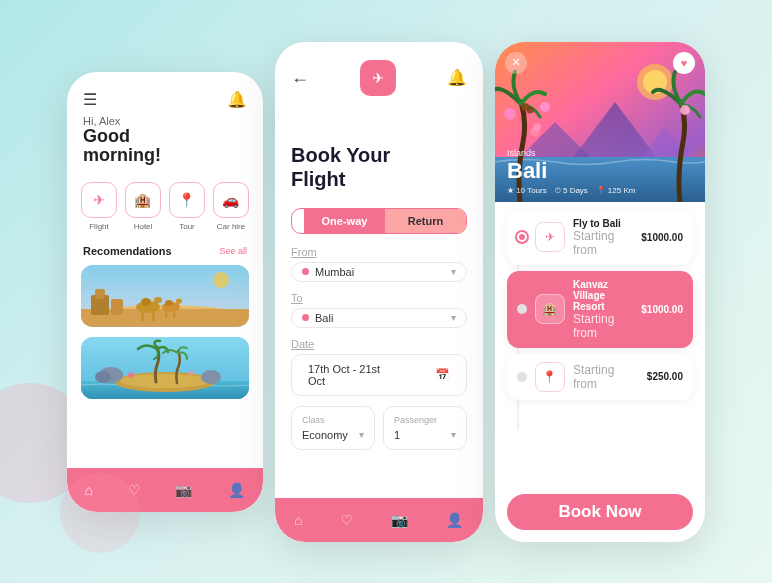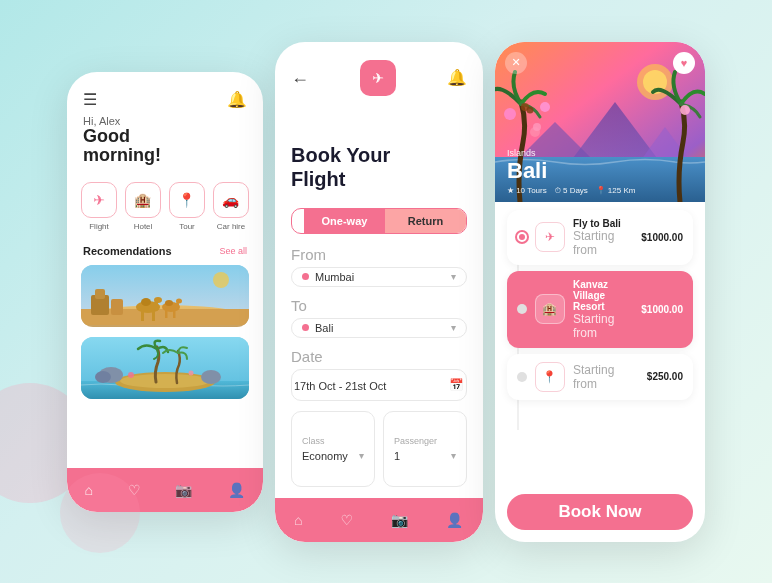--- a/index.html
+++ b/index.html
@@ -164,58 +164,58 @@
       padding: 6px 0;
       text-align: center;
       font-size: 11px;
       font-weight: 600;
       cursor: pointer;
     }
     .tab-btn.active { background: #f47090; color: #fff; }
     .tab-btn.inactive { background: #fca5a5; color: #333; }
 
     .form-section { padding: 0 16px; }
-    .form-label { font-size: 15px; color: #aaa; margin-bottom: 4px; }
+    .form-label { font-size: 11px; color: #aaa; margin-bottom: 4px; text-decoration: underline; }
     .form-select {
       width: 100%;
       border: 1.5px solid #e8e8e8;
       border-radius: 10px;
       padding: 3px 10px;
       display: flex;
       align-items: center;
       justify-content: space-between;
       margin-bottom: 10px;
       font-size: 11px;
       color: #333;
     }
     .form-select .dot { width: 7px; height: 7px; border-radius: 50%; background: #f47090; margin-right: 6px; flex-shrink: 0; }
     .form-select .left { display: flex; align-items: center; }
     .form-select .chev { color: #aaa; font-size: 10px; }
 
     .date-select {
       width: 100%;
       border: 1.5px solid #e8e8e8;
       border-radius: 10px;
-      padding: 8px 2px;
-      display: flex;
-      align-items: flex-end;
+      padding: 8px 16px;
+      display: flex;
+      align-items: center;
       justify-content: space-between;
       margin-bottom: 10px;
       font-size: 11px;
       color: #333;
       gap: 44px;
     }
     .cal-icon { color: #f47090; font-size: 12px; }
 
     .row-selects { display: flex; gap: 8px; margin: 0 16px; }
     .half-select {
       flex: 1;
       border: 1.5px solid #e8e8e8;
       border-radius: 10px;
-      padding: 24px 10px;
+      padding: 8px 10px;
     }
     .half-label { font-size: 9px; color: #aaa; margin-bottom: 4px; }
     .half-inner { display: flex; align-items: center; justify-content: space-between; font-size: 11px; color: #333; }
     .half-inner .chev { color: #aaa; font-size: 10px; }
 
     .phone2 .bottom-nav {
       margin-top: auto;
       background: #f47090;
       height: 44px;
       display: flex;

